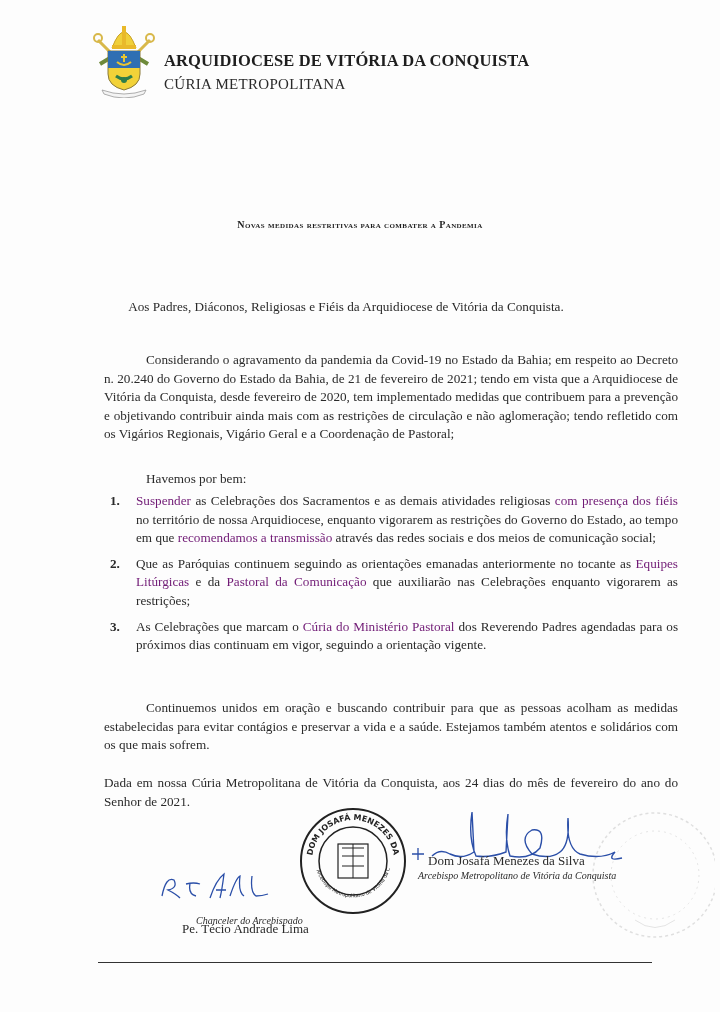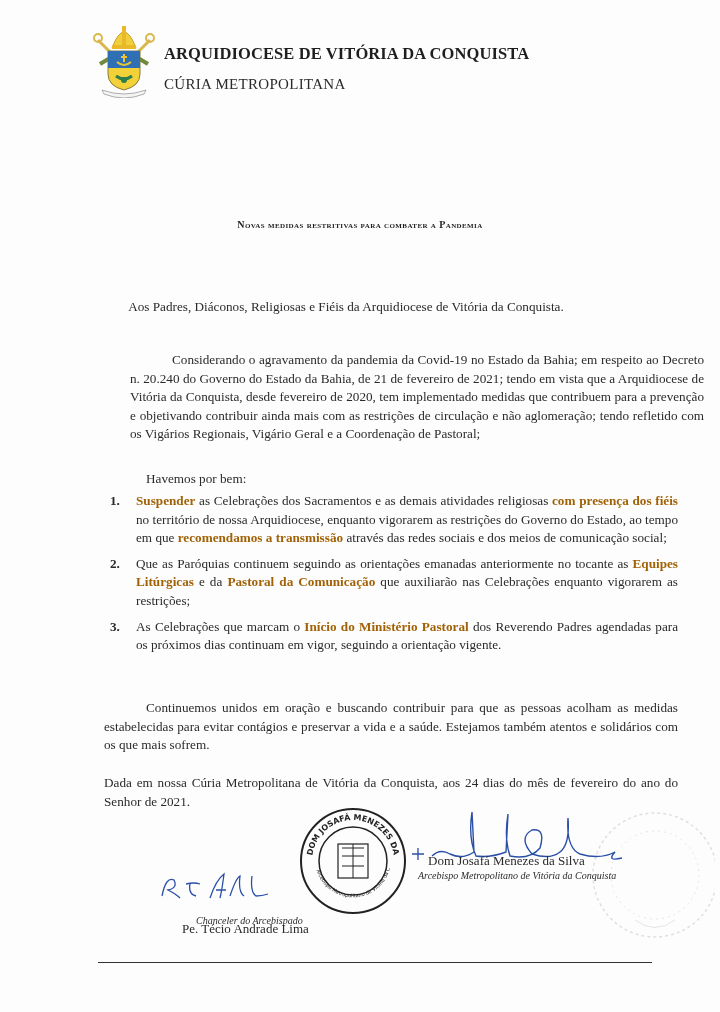--- a/index.html
+++ b/index.html
@@ -8,38 +8,38 @@
     background: #ffffff;
     font-family: "Liberation Serif", "DejaVu Serif", serif;
     color: #2a2a2a;
     position: relative;
   }
   .page { position: absolute; left: 0; top: 0; width: 720px; height: 1012px; background: #fdfdfd; }
   .abs { position: absolute; }
 
   
   .crest { left: 90px; top: 18px; width: 68px; height: 80px; }
-  .org-name { left: 164px; top: 44px; font-size: 16.5px; font-weight: bold; color: #1e1e1e; letter-spacing: 0.1px; white-space: nowrap; }
+  .org-name { left: 164px; top: 51px; font-size: 16.5px; font-weight: bold; color: #1e1e1e; letter-spacing: 0.1px; white-space: nowrap; }
   .org-sub { left: 164px; top: 76px; font-size: 15px; color: #2a2a2a; letter-spacing: 0.3px; white-space: nowrap; }
 
   .prot { left: 104px; top: 145px; font-size: 13.2px; line-height: 20px; }
 
   .title { left: 0; top: 219px; width: 720px; text-align: center; font-size: 10px; font-weight: bold; color: #1e1e1e; font-variant: small-caps; letter-spacing: 0.4px; }
 
   .salutation { left: 0; top: 299px; width: 692px; text-align: center; font-size: 13.2px; }
 
   .body-text { font-size: 13.2px; line-height: 18.6px; text-align: justify; }
-  .para1 { left: 104px; top: 351px; width: 574px; text-indent: 42px; margin-left: 26px; }
+  .para1 { left: 104px; top: 351px; width: 574px; text-indent: 42px; }
   .havemos { left: 146px; top: 471px; font-size: 13.2px; }
 
   .list { left: 110px; top: 492px; width: 568px; }
   .list-item { display: flex; margin-bottom: 7px; }
   .list-num { width: 26px; flex: none; font-weight: bold; font-size: 13.2px; line-height: 18.6px; }
   .list-text { flex: 1; font-size: 13.2px; line-height: 18.6px; text-align: justify; }
-  .b { font-weight: bold; color: #a16207; }
+  .b { font-weight: normal; color: #701a75; }
 
   .para2 { left: 104px; top: 699px; width: 574px; text-indent: 42px; }
   .para3 { left: 104px; top: 774px; width: 574px; }
 
   
   .seal { left: 298px; top: 806px; width: 110px; height: 110px; }
   .faint-seal { left: 585px; top: 800px; width: 130px; height: 160px; opacity: 0.25; }
   .sig1 { left: 410px; top: 808px; width: 220px; height: 70px; }
   .arc-name { left: 428px; top: 853px; font-size: 13px; white-space: nowrap; }
   .arc-role { left: 418px; top: 870px; font-size: 10px; font-style: italic; white-space: nowrap; }
@@ -98,21 +98,21 @@
     </div>
     <div class="list-item">
       <span class="list-num">2.</span>
       <span class="list-text">
         <span>Que as Paróquias continuem seguindo as orientações emanadas anteriormente no tocante as </span><span class="b">Equipes Litúrgicas</span><span> e da </span><span class="b">Pastoral da Comunicação</span><span> que auxiliarão nas Celebrações enquanto vigorarem as restrições;</span>
       </span>
     </div>
     <div class="list-item">
       <span class="list-num">3.</span>
       <span class="list-text">
-        <span>As Celebrações que marcam o </span><span class="b">Início do Ministério Pastoral</span><span> dos Reverendo Padres agendadas para os próximos dias continuam em vigor, seguindo a orientação vigente.</span>
+        <span>As Celebrações que marcam o </span><span class="b">Cúria do Ministério Pastoral</span><span> dos Reverendo Padres agendadas para os próximos dias continuam em vigor, seguindo a orientação vigente.</span>
       </span>
     </div>
   </div>
 
   <div class="abs body-text para2">Continuemos unidos em oração e buscando contribuir para que as pessoas acolham as medidas estabelecidas para evitar contágios e preservar a vida e a saúde. Estejamos também atentos e solidários com os que mais sofrem.</div>
   <div class="abs body-text para3">Dada em nossa Cúria Metropolitana de Vitória da Conquista, aos 24 dias do mês de fevereiro do ano do Senhor de 2021.</div>
 
   <svg class="abs faint-seal" viewBox="0 0 130 160">
     <circle cx="70" cy="75" r="62" fill="none" stroke="#888" stroke-width="1.5" stroke-dasharray="3 3"></circle>
     <circle cx="70" cy="75" r="44" fill="none" stroke="#999" stroke-width="1" stroke-dasharray="2 4"></circle>

